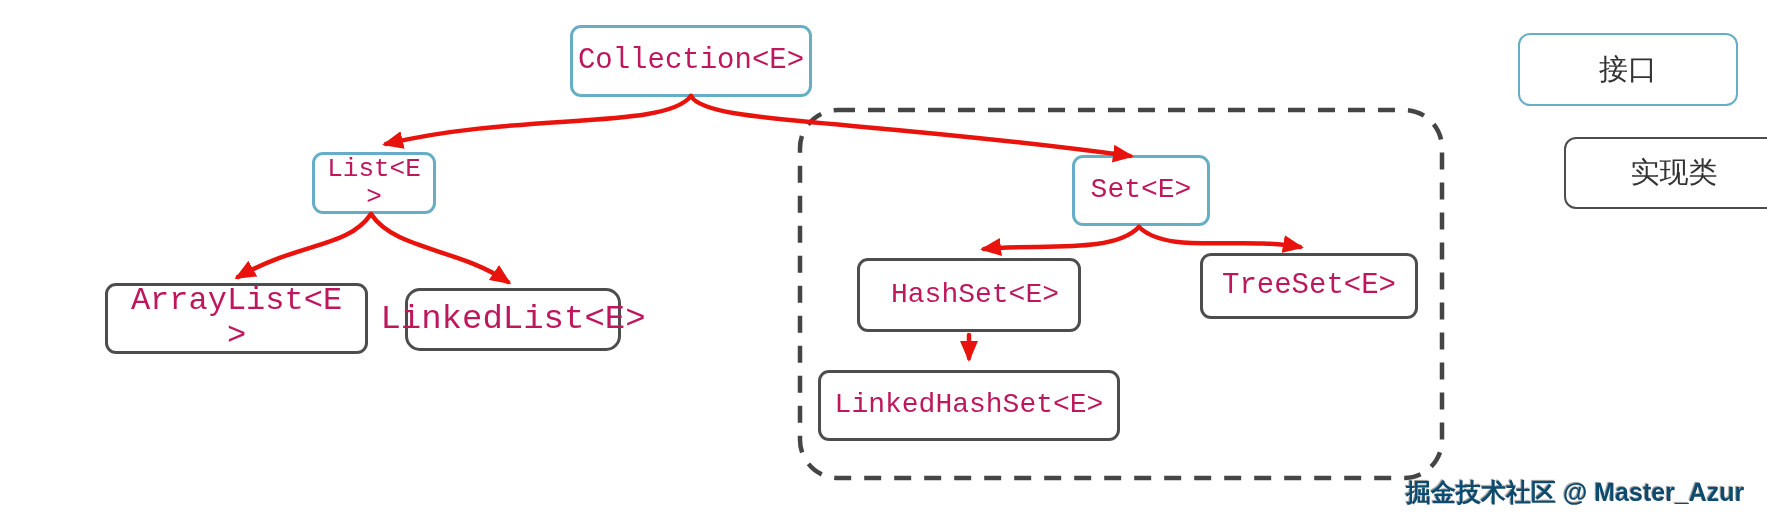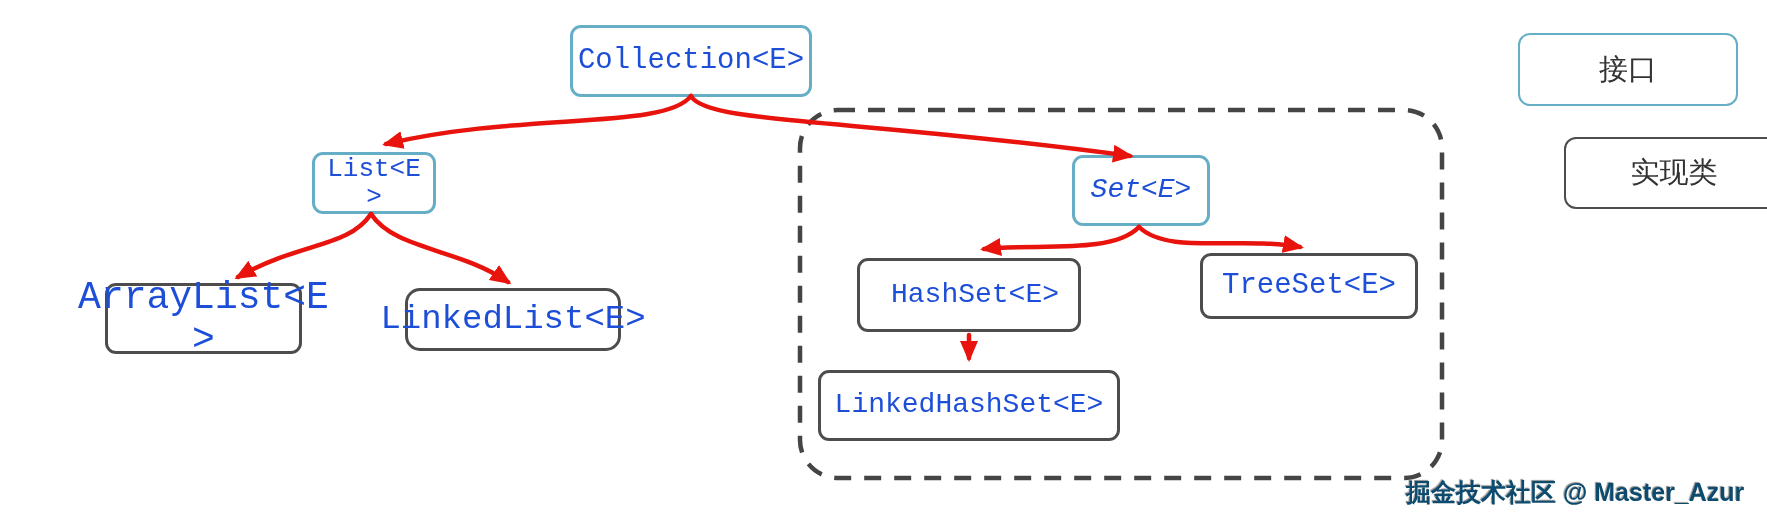--- a/index.html
+++ b/index.html
@@ -8,21 +8,21 @@
     font-family:"Liberation Sans","DejaVu Sans",sans-serif;
     position:relative;
   }
   .stage{position:absolute;inset:0;width:1767px;height:523px;}
   .node{
     position:absolute;
     display:flex;flex-direction:column;justify-content:center;align-items:center;
     background:#ffffff;
     border:3px solid #4d4d4d;
     border-radius:11px;
-    color:#1d4ed8;
+    color:#be185d;
     font-family:"Liberation Mono","DejaVu Sans Mono",monospace;
     line-height:1.08;
     box-sizing:border-box;
     z-index:2;
     text-align:center;
   }
   .node span{display:block;white-space:pre;}
   .iface{border-color:#65aec5;}
   .legend{
     position:absolute;
@@ -46,30 +46,30 @@
 
   <div class="node iface" style="left: 570px; top: 25px; width: 242px; height: 72px; font-size: 29px; border-color: rgb(101, 174, 197);">
     <span>Collection&lt;E&gt;</span>
   </div>
 
   <div class="node iface" style="left: 312px; top: 152px; width: 124px; height: 62px; font-size: 26px; border-color: rgb(101, 174, 197); align-items: center;">
     <span>List&lt;E</span>
     <span>&gt;</span>
   </div>
 
-  <div class="node" style="left: 105px; top: 283px; width: 197px; height: 71px; font-size: 38px; border-color: rgb(77, 77, 77);">
+  <div class="node" style="left: 105px; top: 283px; width: 263px; height: 71px; font-size: 32px; border-color: rgb(77, 77, 77);">
     <span>ArrayList&lt;E</span>
     <span>&gt;</span>
   </div>
 
   <div class="node" style="left: 405px; top: 288px; width: 216px; height: 63px; font-size: 34px; border-color: rgb(77, 77, 77); border-radius: 15px;">
     <span>LinkedList&lt;E&gt;</span>
   </div>
 
-  <div class="node iface" style="left: 1072px; top: 155px; width: 138px; height: 71px; font-size: 28px; border-color: rgb(101, 174, 197); font-style: italic;">
+  <div class="node iface" style="left: 1072px; top: 155px; width: 138px; height: 71px; font-size: 28px; border-color: rgb(101, 174, 197);">
     <span>Set&lt;E&gt;</span>
   </div>
 
   <div class="node" style="left: 857px; top: 258px; width: 224px; height: 74px; font-size: 28px; border-color: rgb(77, 77, 77); padding-left: 12px;">
     <span>HashSet&lt;E&gt;</span>
   </div>
 
   <div class="node" style="left: 1200px; top: 253px; width: 218px; height: 66px; font-size: 29px; border-color: rgb(77, 77, 77);">
     <span>TreeSet&lt;E&gt;</span>
   </div>

